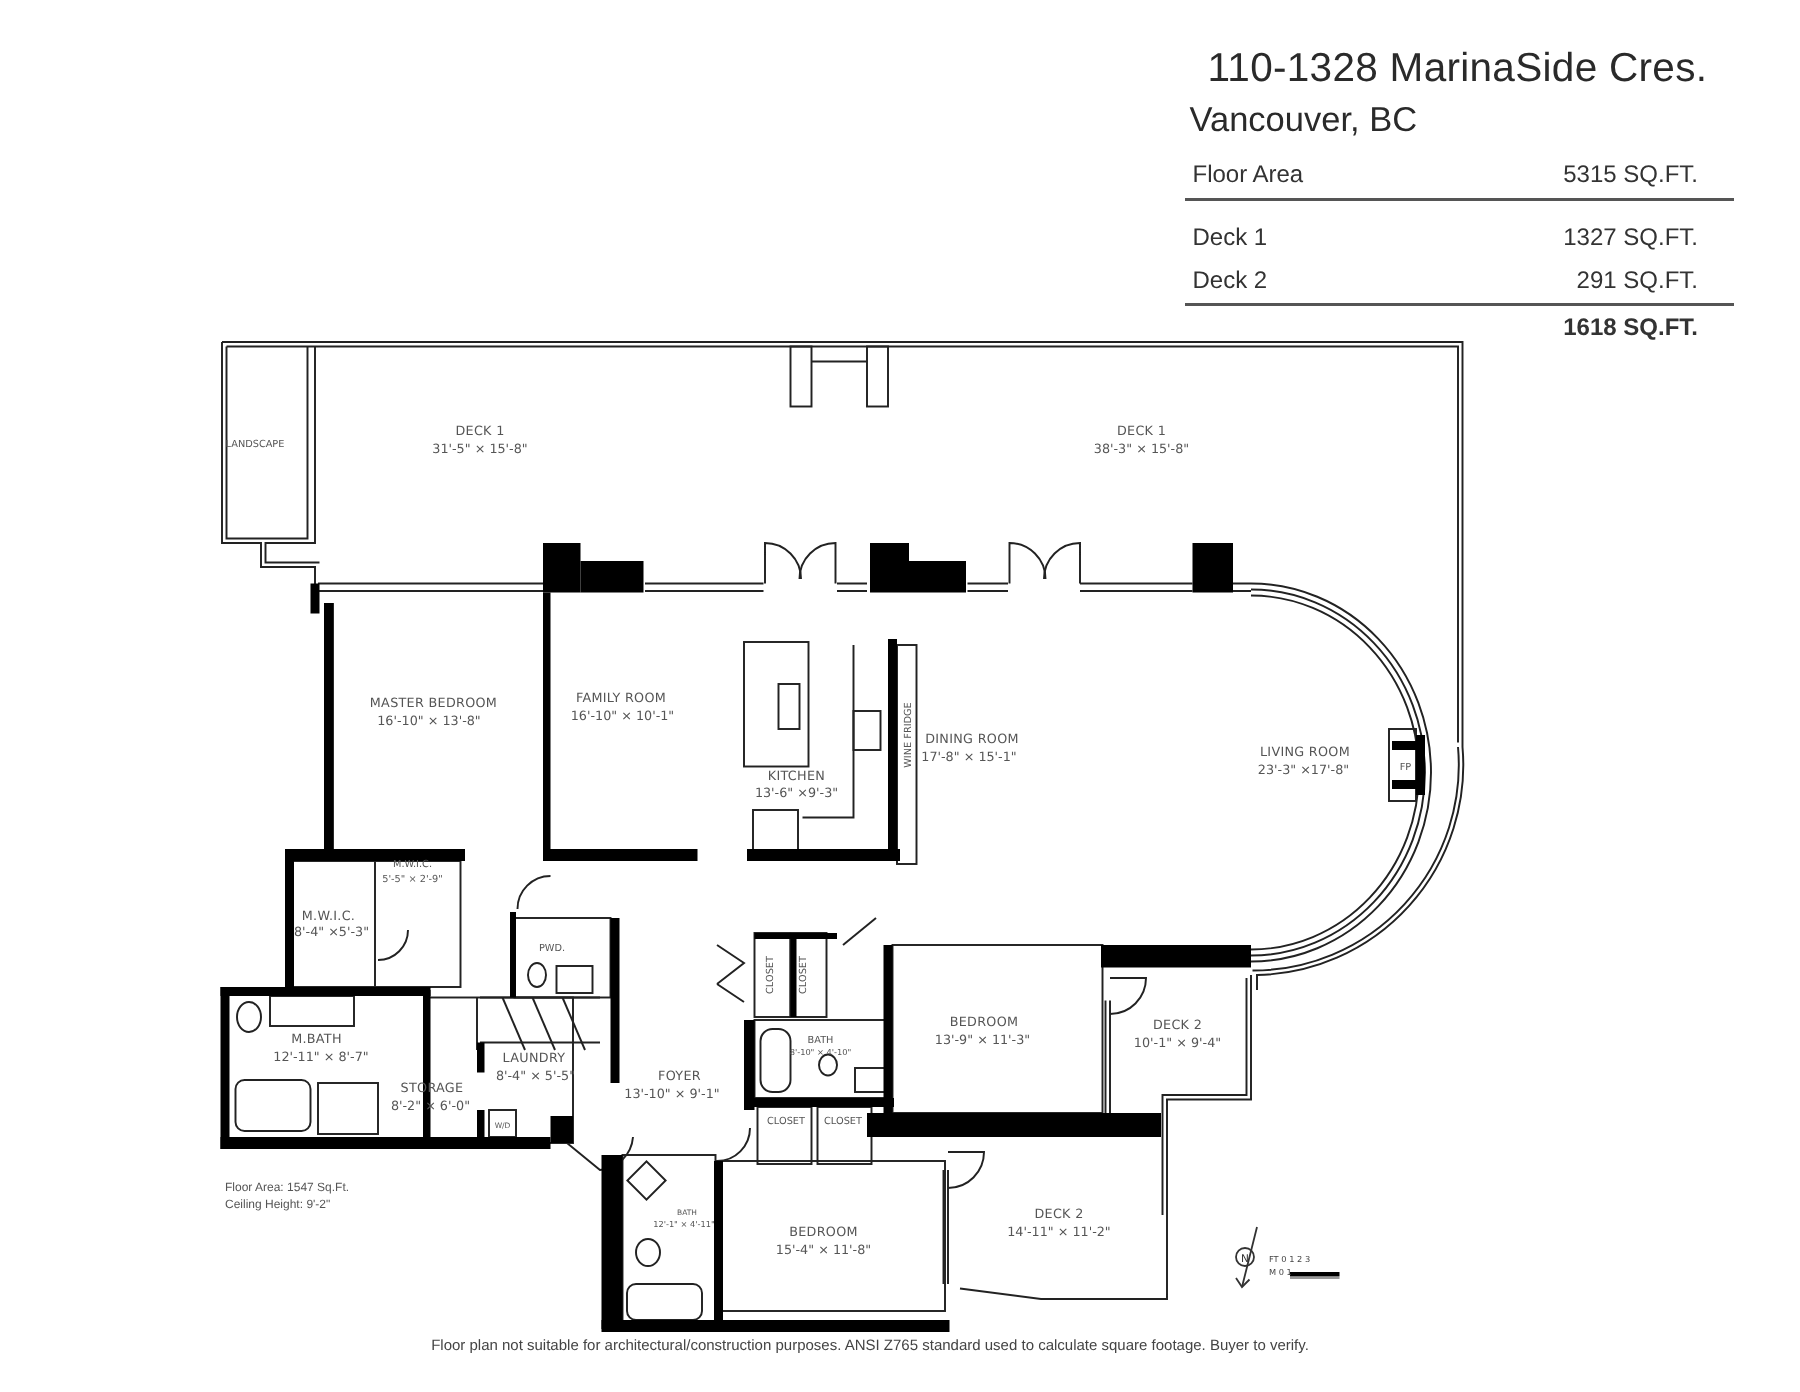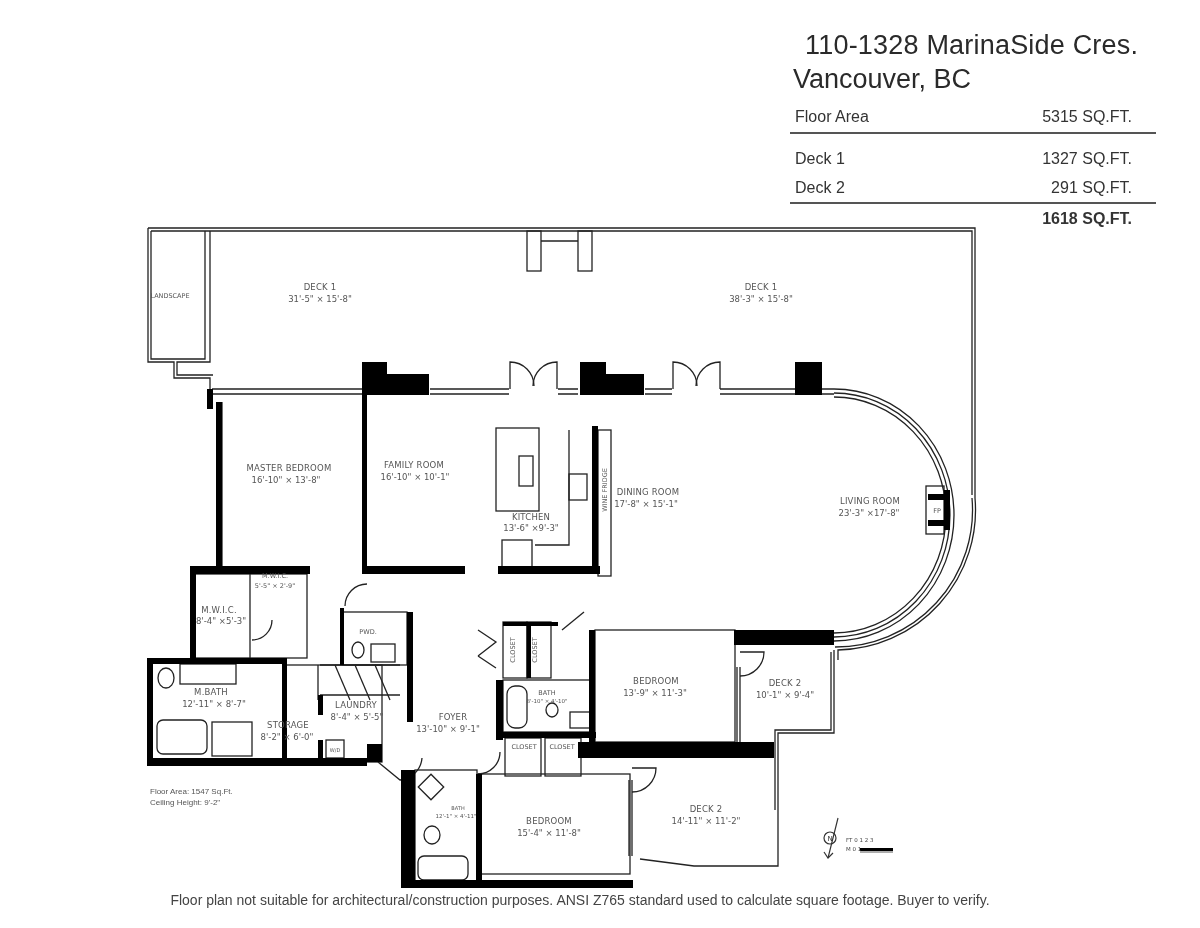--- a/index.html
+++ b/index.html
@@ -1,27 +1,27 @@
 <!DOCTYPE html>
 <html><head>
 <meta charset="utf-8">
 <style>
   html, body { margin: 0; padding: 0; background: #ffffff; }
   body { width: 1200px; height: 928px; position: relative; overflow: hidden; font-family: "Liberation Sans", sans-serif; color: #222; }
   .header { position: absolute; left: 790px; top: 28px; width: 366px; }
   .addr1 { font-size: 27px; color: #2a2a2a; line-height: 34px; letter-spacing: 0.2px; white-space: nowrap; margin-left: 15px; }
-  .addr2 { font-size: 27px; color: #2a2a2a; line-height: 34px; margin-left: 3px; }
+  .addr2 { font-size: 23px; color: #2a2a2a; line-height: 34px; margin-left: 3px; }
   .area-row { display: flex; justify-content: space-between; font-size: 16px; color: #333; padding: 0 24px 0 5px; height: 30px; align-items: center; }
   .rule { border-top: 2px solid #555; margin: 0; }
   .plan { position: absolute; left: 0; top: 0; width: 1200px; height: 928px; }
   .room-label { font-family: "DejaVu Sans", sans-serif; font-size: 8.5px; fill: #555; text-anchor: middle; letter-spacing: 0.2px; }
   .room-dim { font-family: "DejaVu Sans", sans-serif; font-size: 8.5px; fill: #555; text-anchor: middle; }
   .small-label { font-family: "DejaVu Sans", sans-serif; font-size: 6.5px; fill: #555; text-anchor: middle; }
   .notes { position: absolute; left: 150px; top: 786px; font-size: 8px; color: #555; line-height: 11px; }
-  .footer { position: absolute; left: 0; width: 1160px; top: 892px; text-align: center; font-size: 14px; color: #444; }
+  .footer { position: absolute; left: 0; width: 1160px; top: 892px; text-align: center; font-size: 10px; color: #444; }
   .scale { position: absolute; left: 846px; top: 837px; font-size: 5.5px; color: #444; font-family: "DejaVu Sans", sans-serif; }
 </style>
 </head>
 <body>
 
 <div class="header">
   <div class="addr1">110-1328 MarinaSide Cres.</div>
   <div class="addr2">Vancouver, BC</div>
   <div class="area-row" style="margin-top:6px;gap:36px;">
     <span>Floor Area</span>

